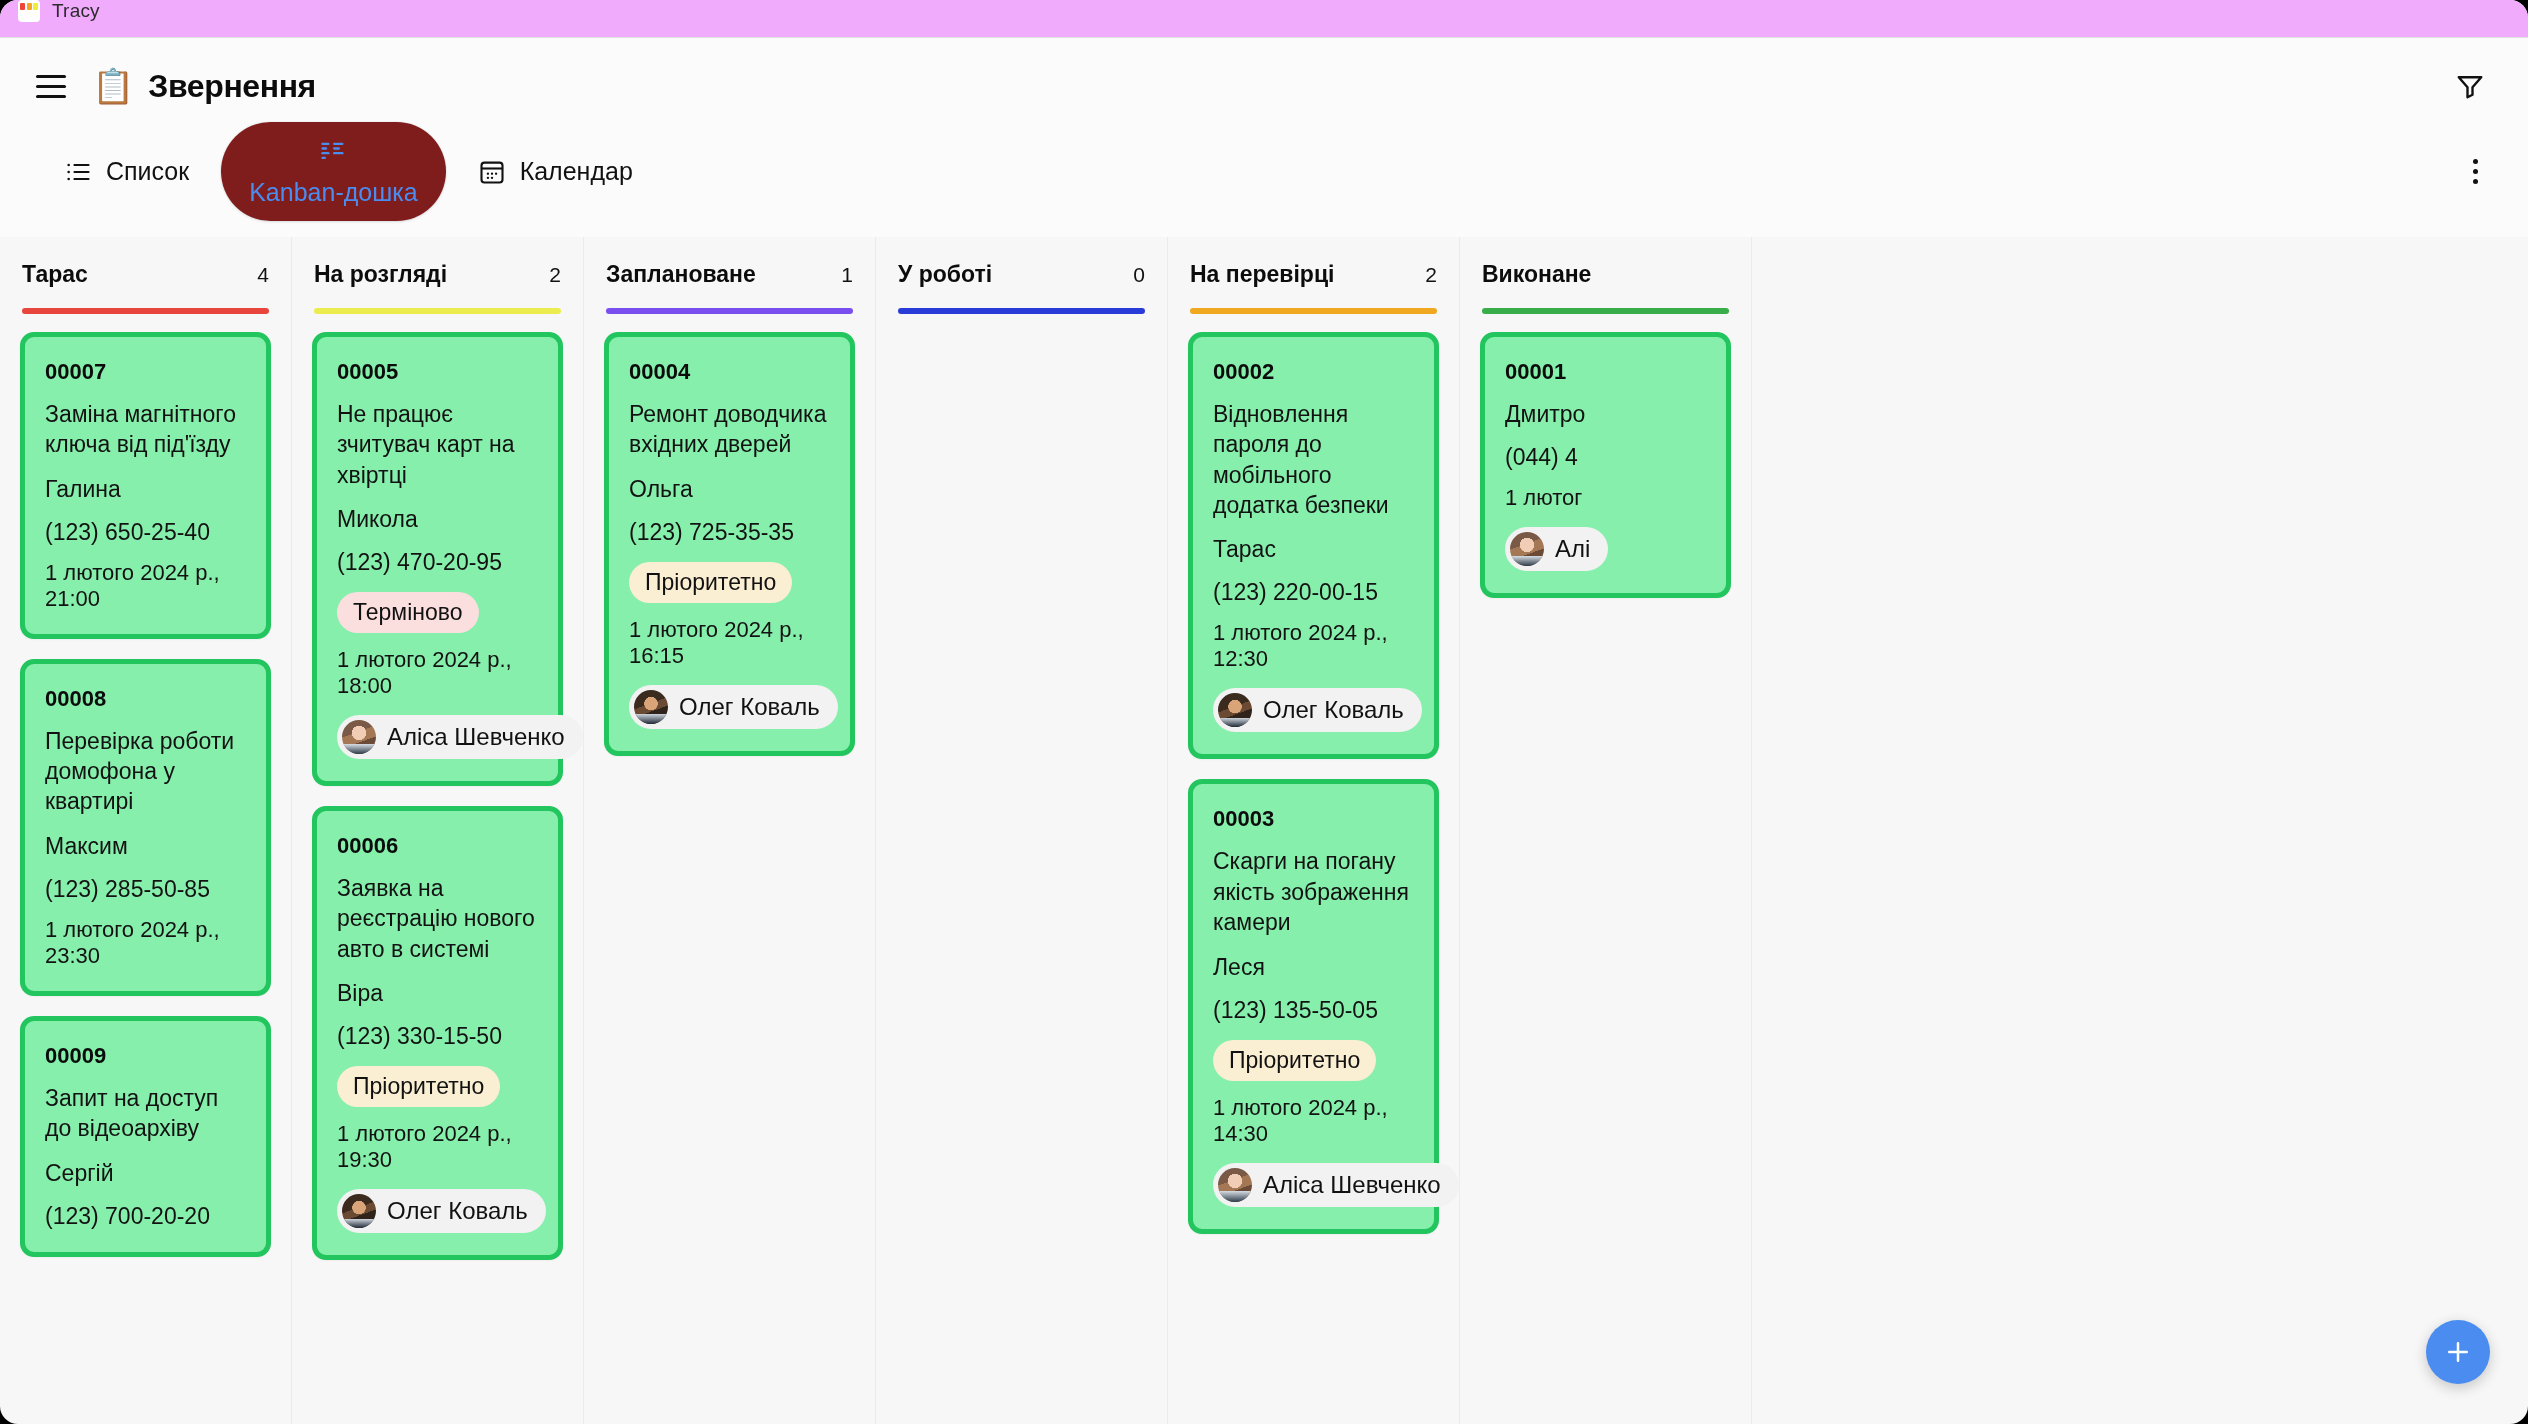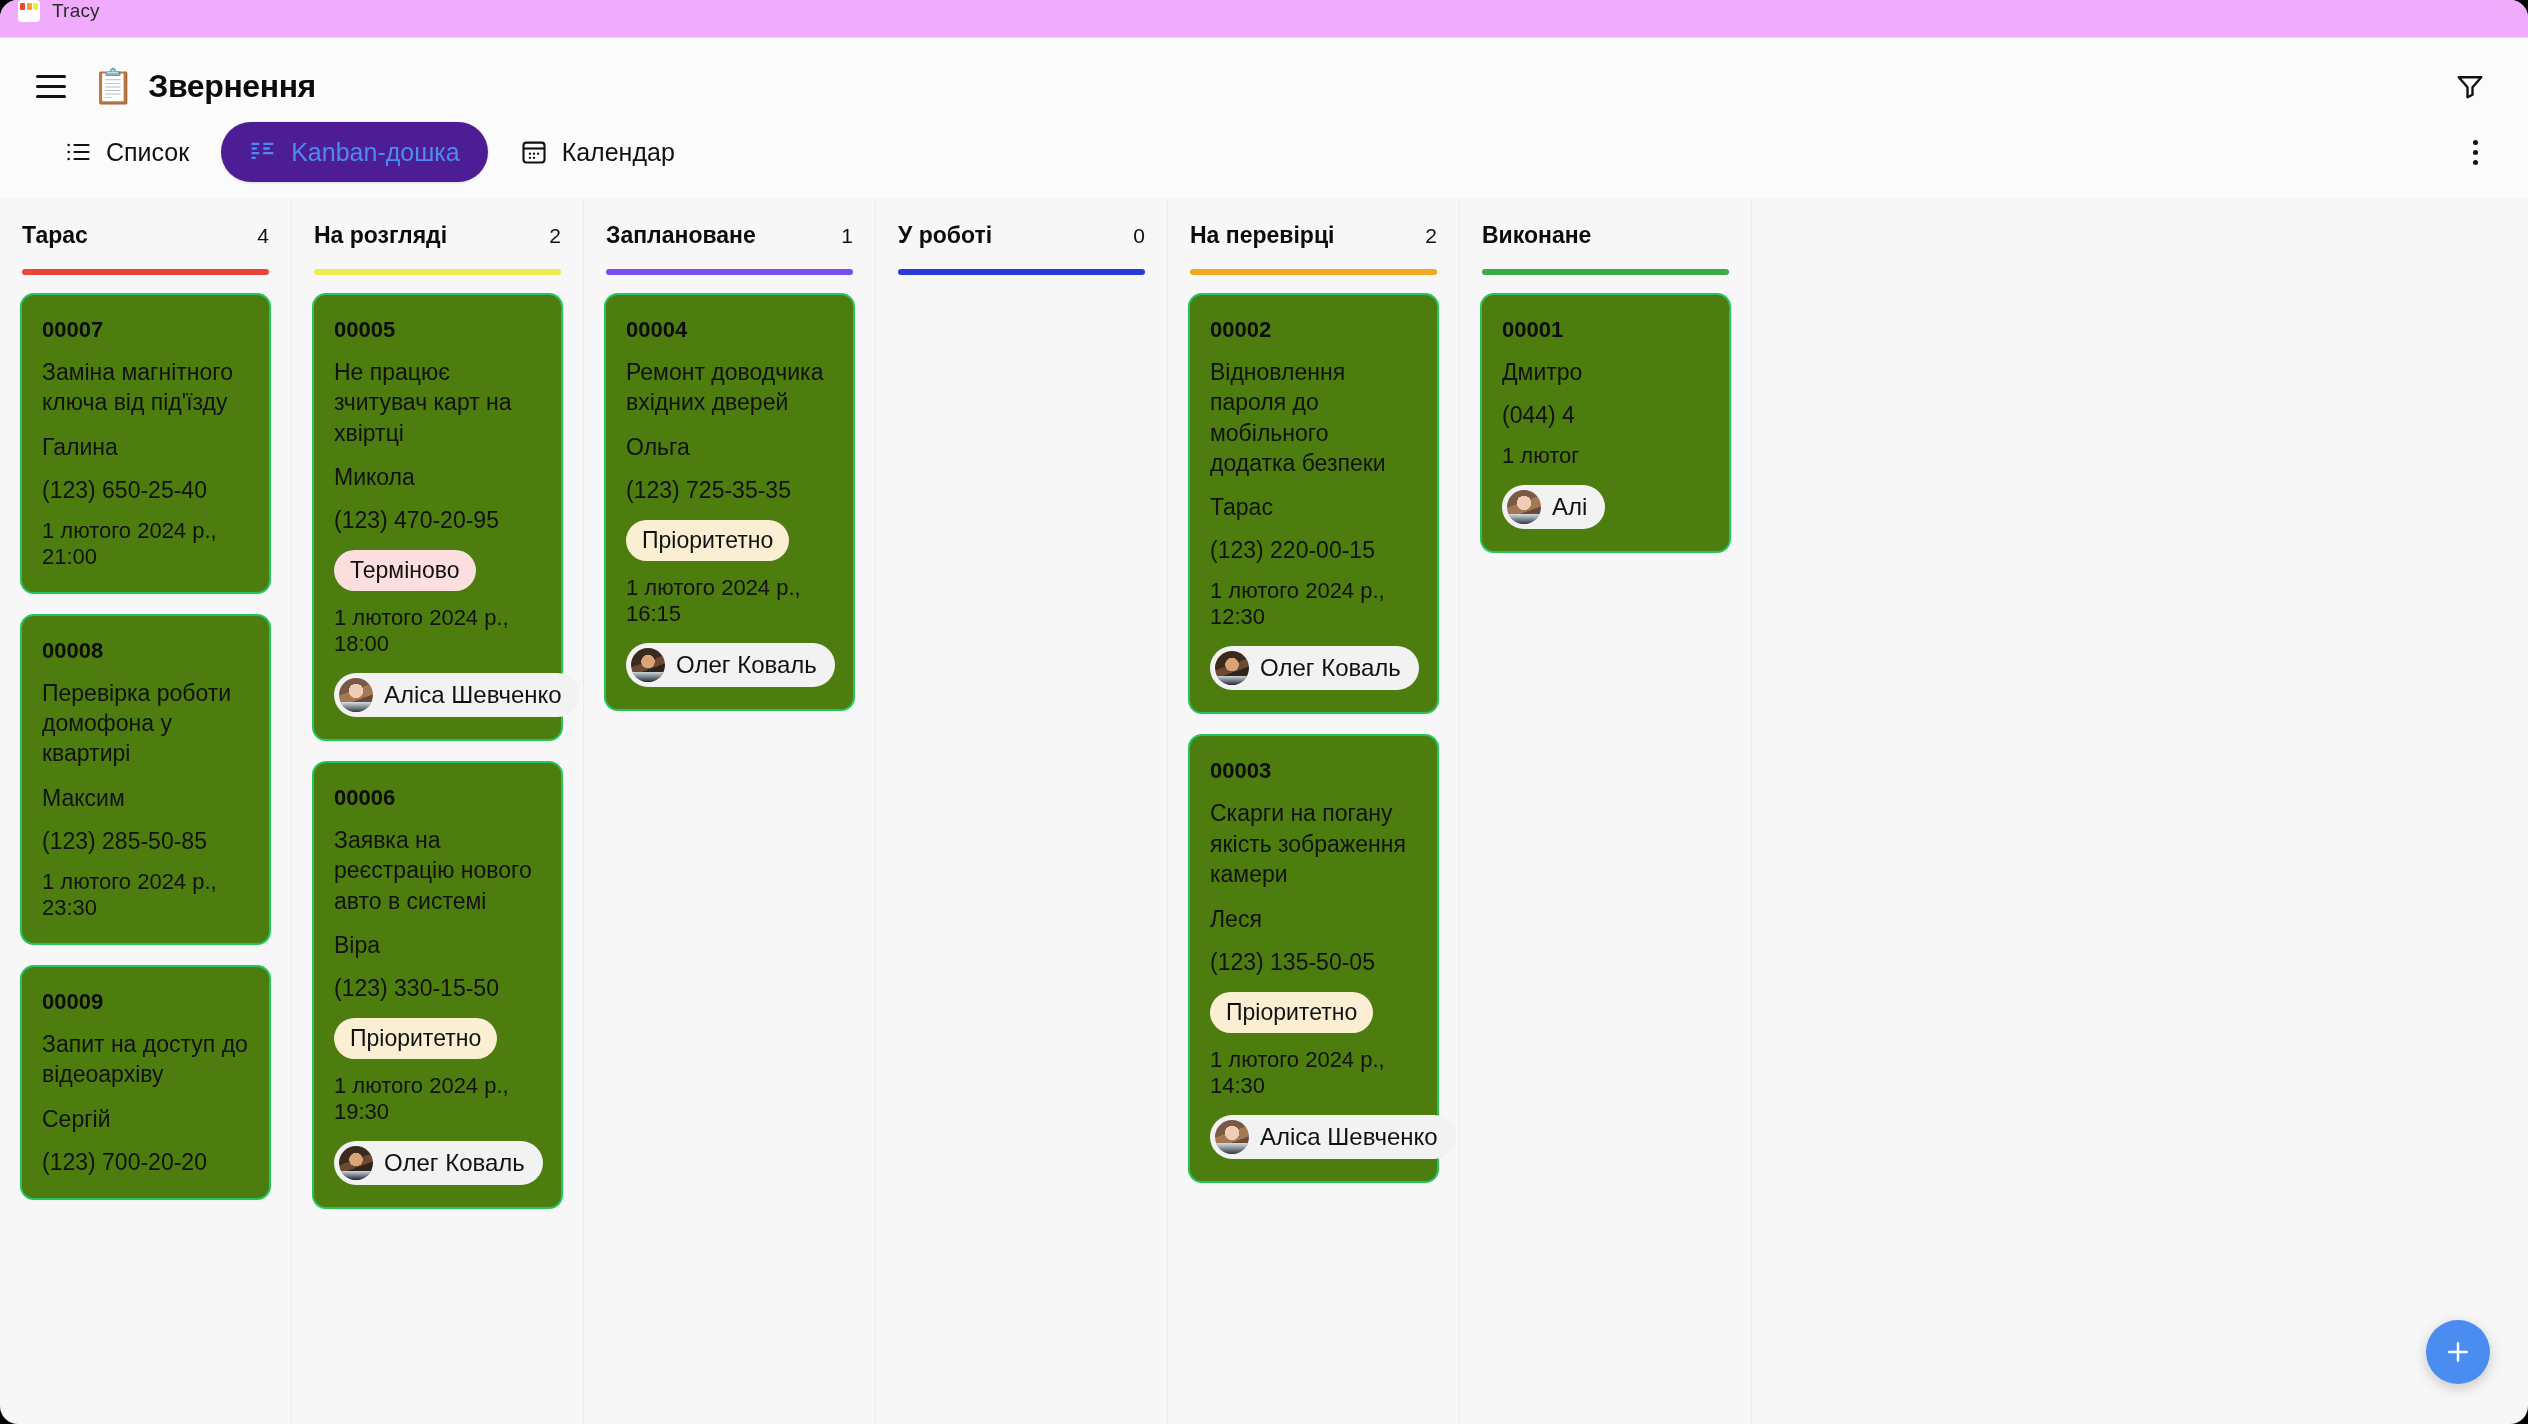--- a/index.html
+++ b/index.html
@@ -56,23 +56,24 @@
     padding: 14px 0 16px 0;
   }
   .tab {
     display:flex; align-items:center; gap: 14px;
     padding: 16px 28px;
     border-radius: 999px;
     font-size: 25px; color: #111; cursor: pointer;
     white-space: nowrap;
   }
   .tab.active {
-    background: #4c1d95;
+    background: #7f1d1d;
     color: #4a8cf0;
     box-shadow: 0 1px 3px rgba(0,0,0,.10), 0 0 0 1px rgba(0,0,0,.03);
+    flex-direction: column;
   }
   .tab .tlabel { line-height: 1; }
   .tabbar-spacer { flex: 1; }
   .dots { display:flex; flex-direction:column; gap:5px; align-items:center; padding: 8px 14px; cursor:pointer; }
   .dots i { width:5px; height:5px; border-radius:50%; background:#111; display:block; }
 
   
   .board {
     flex: 1 1 auto;
     display: flex;
@@ -88,22 +89,22 @@
   .column:first-child { border-left: none; }
   .col-head { padding: 24px 22px 0 22px; }
   .col-head-row { display:flex; align-items:baseline; justify-content:space-between; }
   .col-name { font-size: 23px; font-weight: 700; color: #0c0c0c; white-space: nowrap; }
   .col-count { font-size: 21px; color: #111; font-weight: 400; padding-left: 8px; }
   .col-bar { height: 6px; border-radius: 3px; margin-top: 20px; }
   .col-body { flex:1; overflow: hidden; padding: 18px 20px 0 20px; }
 
   
   .card {
-    background: #4d7c0f;
-    border: 2px solid #22c55e;
+    background: #86efac;
+    border: 5px solid #22c55e;
     border-radius: 14px;
     box-shadow: 0 1px 2px rgba(0,0,0,.04);
     padding: 22px 20px 22px 20px;
     margin-bottom: 20px;
     cursor: pointer;
   }
   .c-id { font-size: 22px; font-weight: 700; color: #0c0c0c; }
   .c-title { font-size: 23px; color: #121212; line-height: 1.32; margin-top: 14px; }
   .c-person { font-size: 23px; color: #121212; margin-top: 16px; }
   .c-phone { font-size: 23px; color: #121212; margin-top: 16px; }

